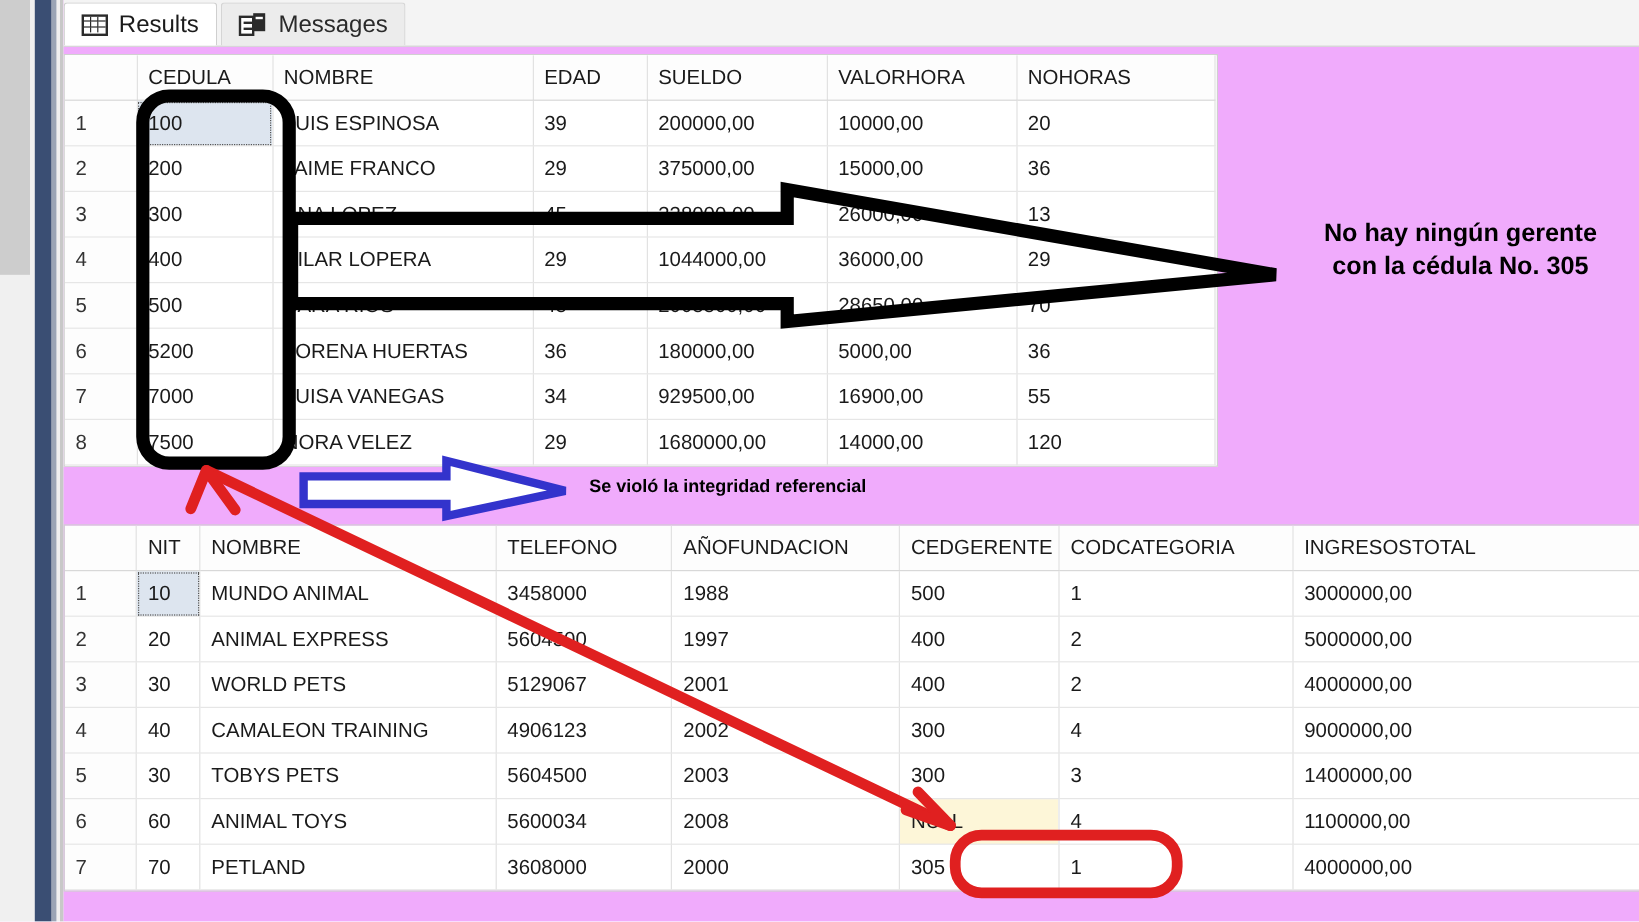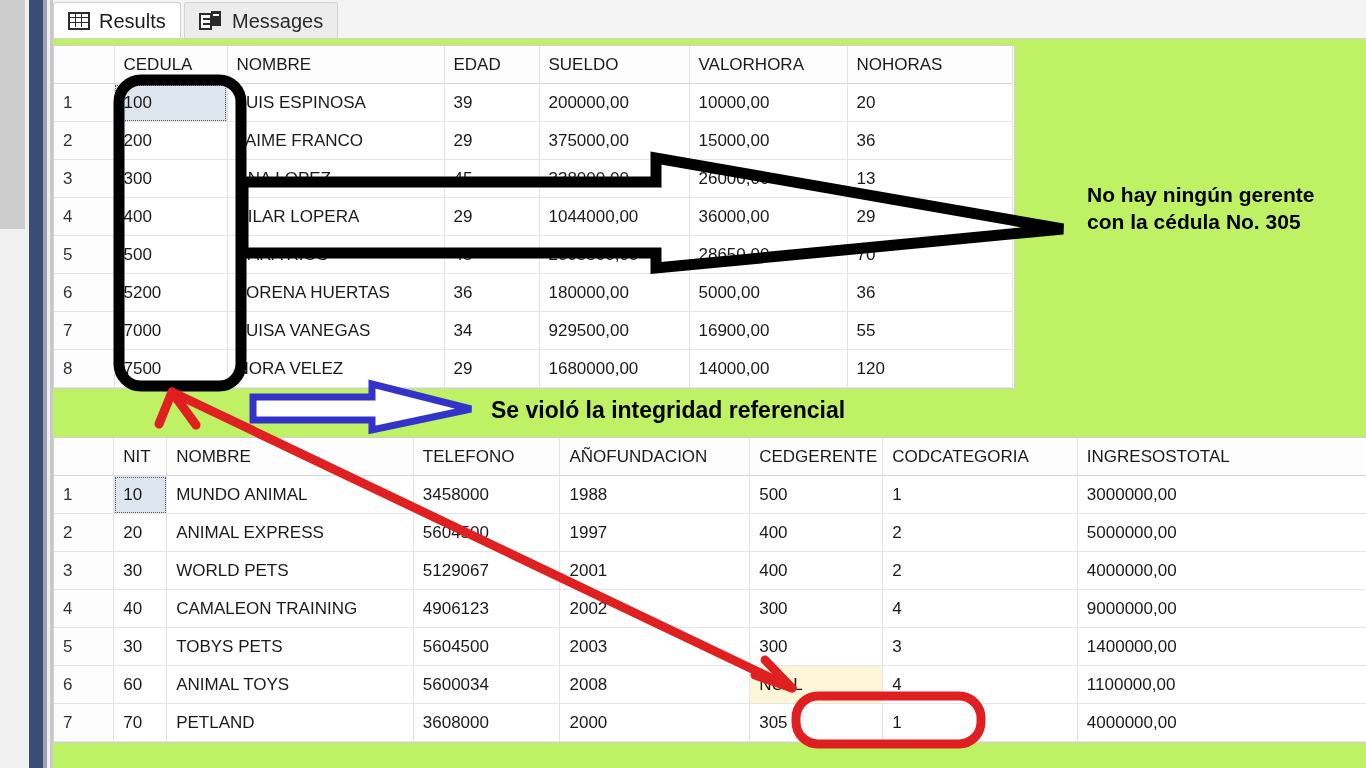--- a/index.html
+++ b/index.html
@@ -51,21 +51,21 @@
     left: 50px; top: 0;
     width: 3px; height: 768px;
     background: #c8c8c8;
   }
 
   
   #main-pane {
     position: absolute;
     left: 53px; top: 0;
     width: 1313px; height: 768px;
-    background: #bef264;
+    background: #f0abfc;
   }
 
   
   #tab-strip {
     position: absolute;
     left: 0; top: 0;
     width: 1313px; height: 38px;
     background: #f4f4f4;
     border-bottom: 1px solid #d2d2d2;
   }
@@ -181,35 +181,36 @@
     outline-offset: -2px;
   }
   td.null-cell { background: #fdf6d8; }
 
   
   #anno-layer {
     position: absolute;
     left: 0; top: 0;
     width: 1366px; height: 768px;
     pointer-events: none;
+    text-align: center;
   }
   .anno-text {
     position: absolute;
     font-weight: bold;
     color: #000;
     line-height: 1.3;
   }
   #anno-no-gerente {
     left: 1087px; top: 181px;
     width: 260px;
     font-size: 21px;
   }
   #anno-integridad {
     left: 491px; top: 396px;
-    font-size: 23px;
+    font-size: 15px;
   }
 </style>
 </head>
 <body>
 
 <div id="left-chrome">
   <div id="outer-scrollbar-track">
     <div id="outer-scrollbar-thumb"></div>
   </div>
   <div id="vertical-accent-bar"></div>

